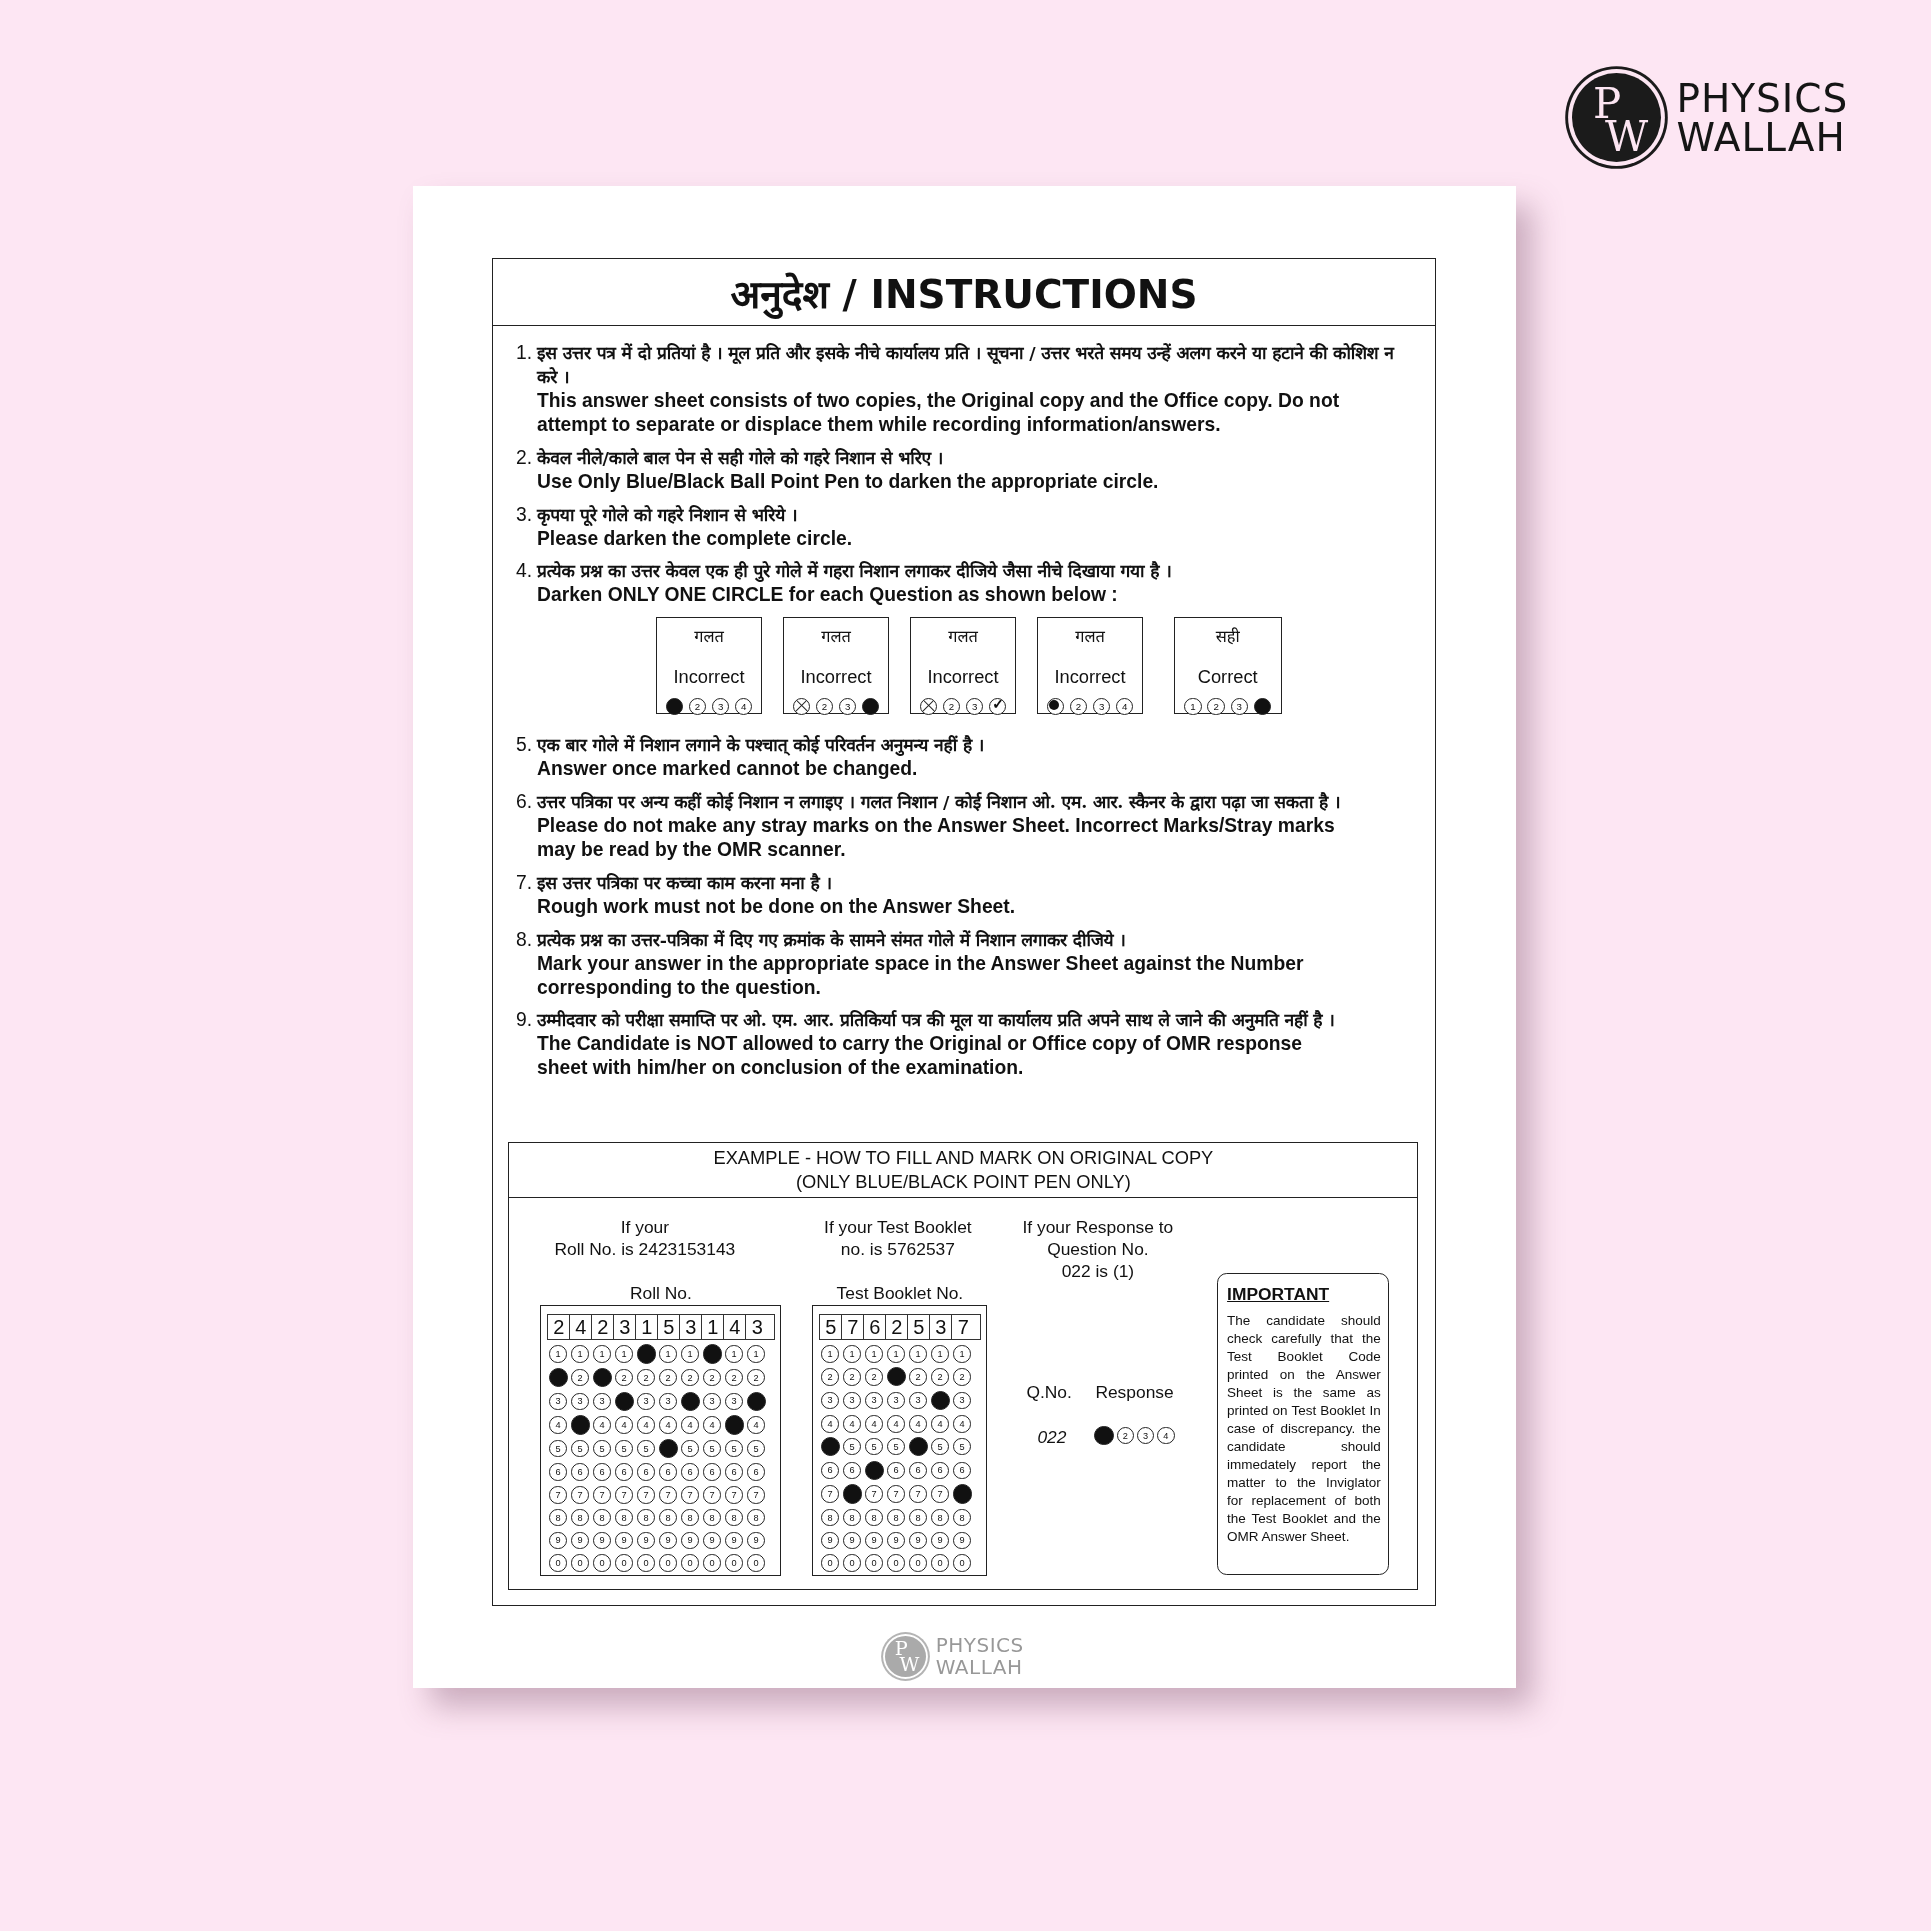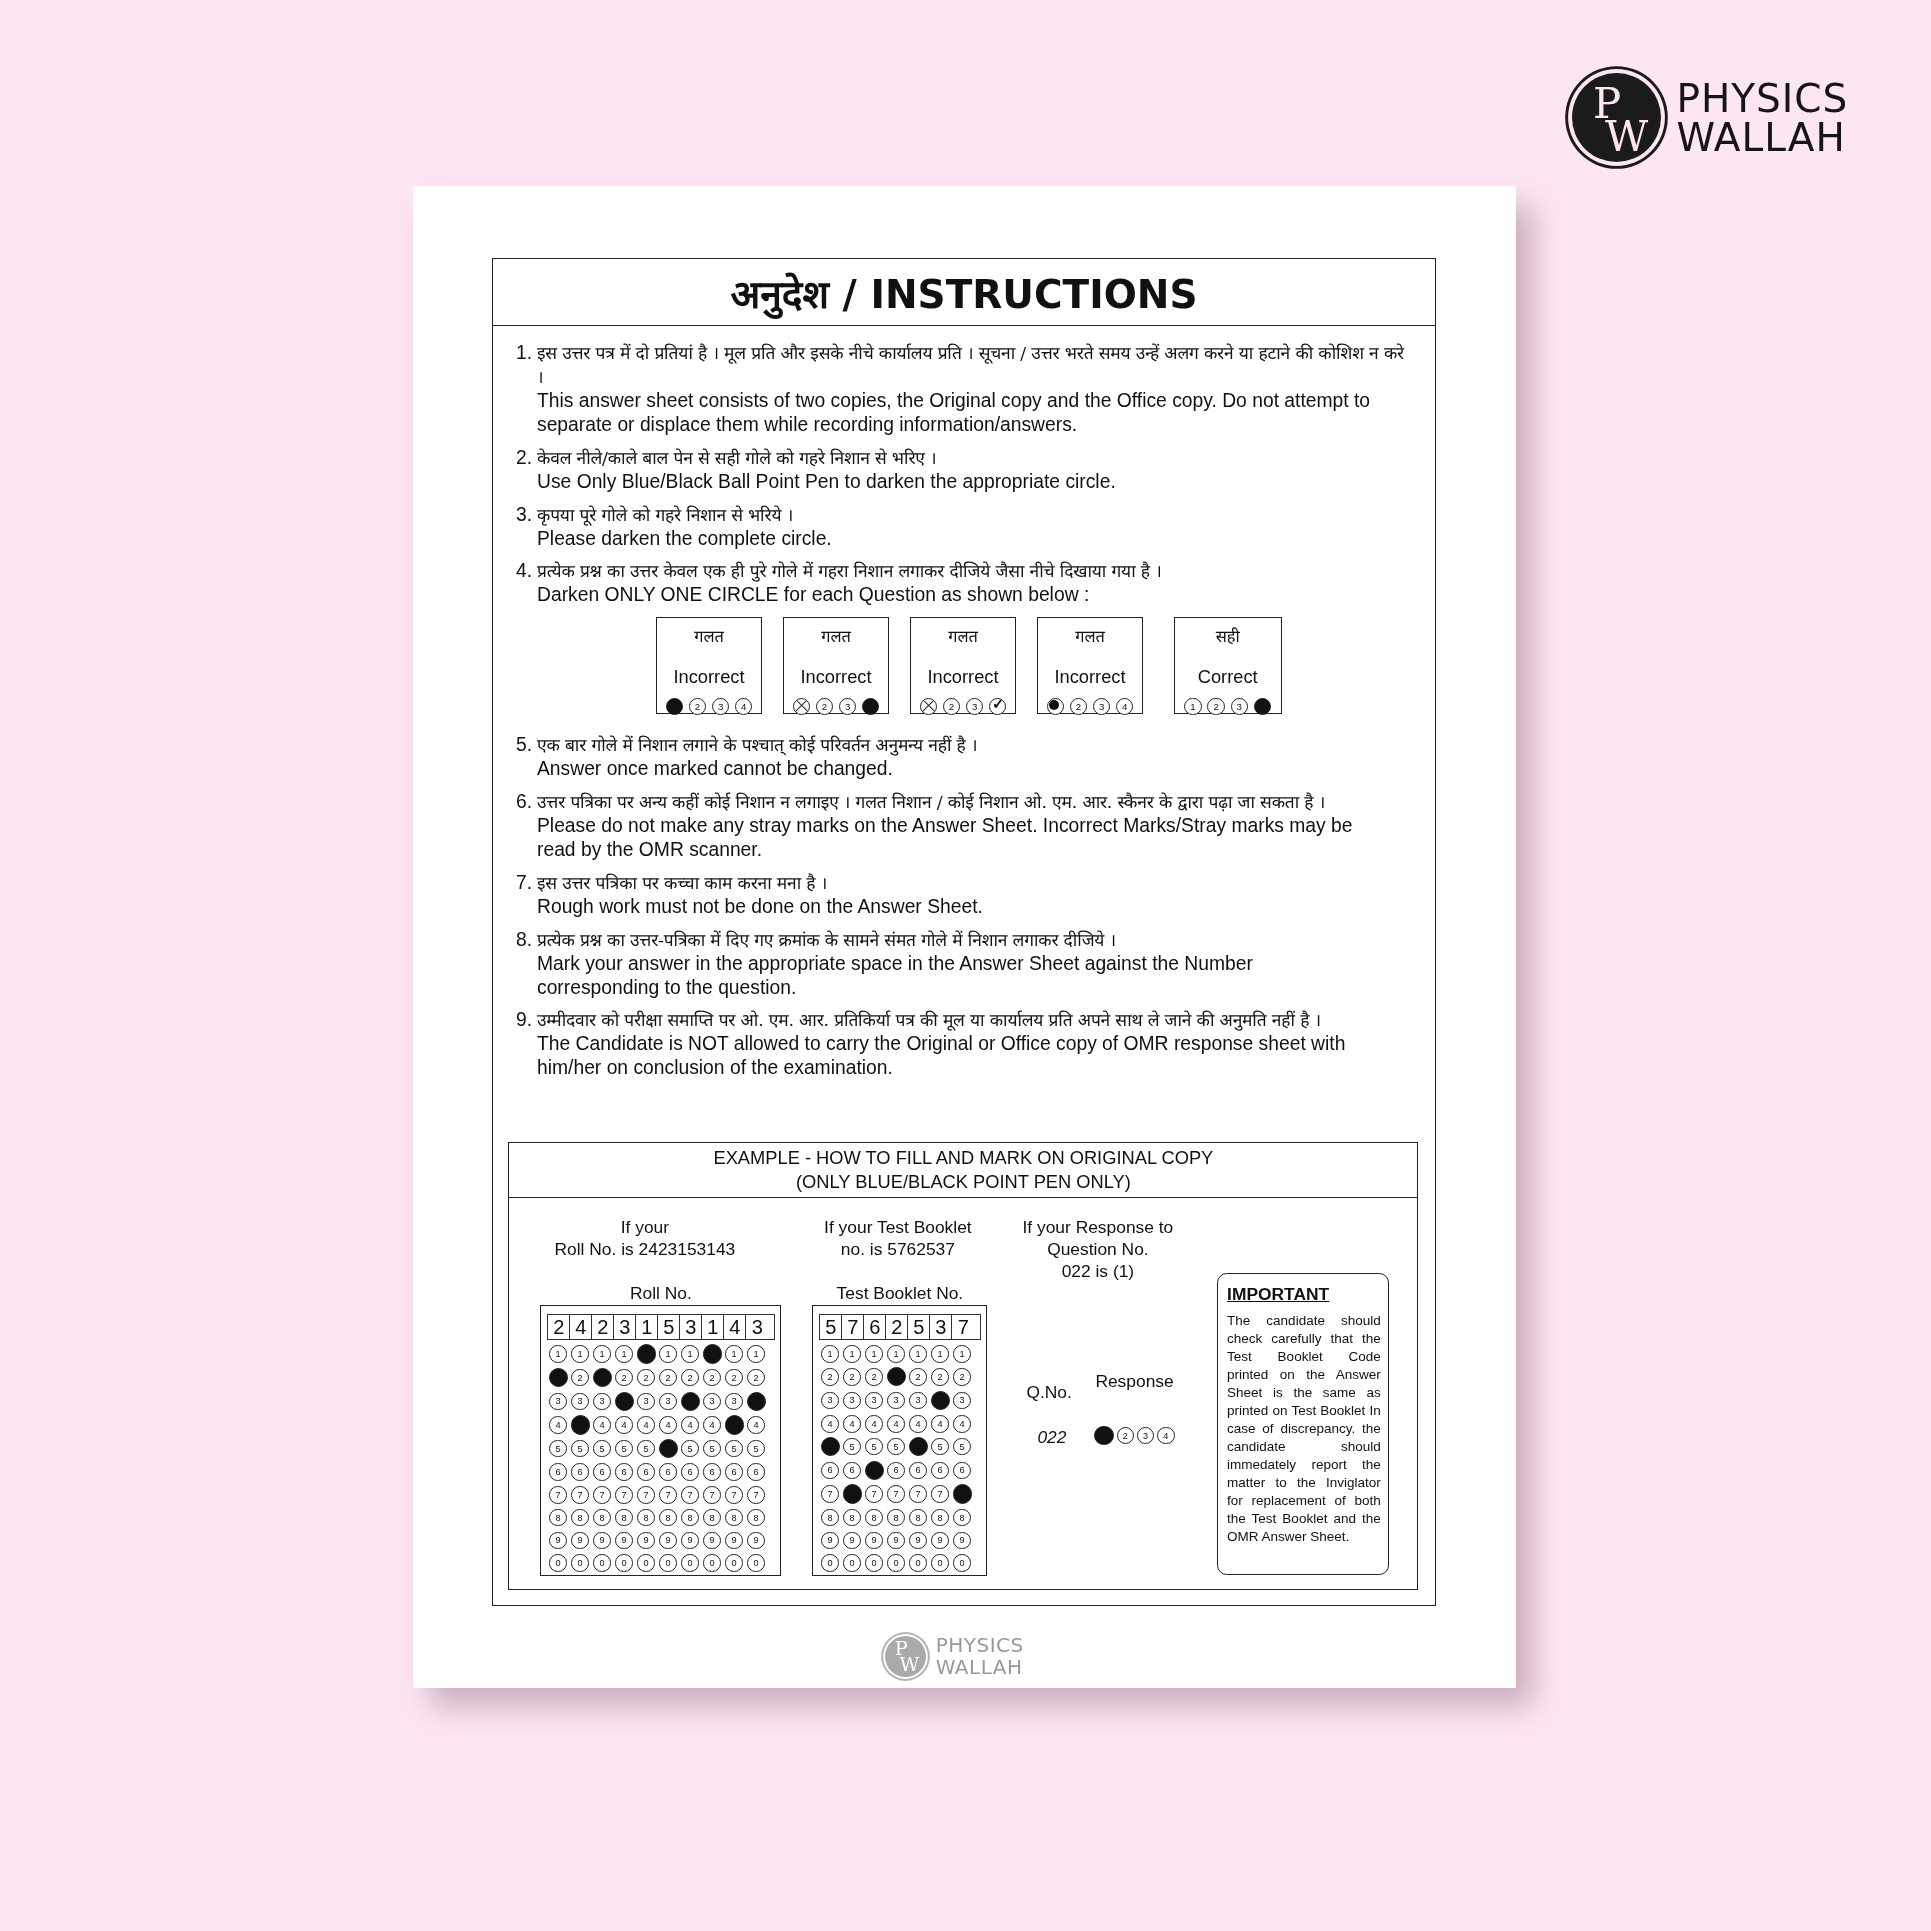--- a/index.html
+++ b/index.html
@@ -40,21 +40,21 @@
     border: 1.9px solid #222;
   }
   .title-bar {
     height: 67px; border-bottom: 1.9px solid #222;
     display: flex; align-items: center; justify-content: center;
     font-family: "DejaVu Sans", sans-serif; font-weight: bold; font-size: 39px;
   }
   .instructions { padding: 15.4px 23px 0 23px; }
   .inst { display: flex; margin-bottom: 8.7px; }
   .inst-num { width: 21px; font-size: 19.3px; line-height: 24px; flex-shrink: 0; }
-  .inst-body { flex: 1; }
+  .inst-body { flex: 1; font-weight: bold; }
   .hindi { font-family: "DejaVu Serif", serif; font-size: 17.4px; line-height: 24px; letter-spacing: -0.2px; }
   .eng { font-size: 19.3px; line-height: 24px; padding-left: 0; }
 
   .mark-examples {
     display: flex; justify-content: center; gap: 21px; margin: 9.7px 0 19.3px 0;
     padding-left: 9.7px;
   }
   .mark-box {
     width: 106px; height: 97px; border: 1.9px solid #222;
     display: flex; flex-direction: column; align-items: center;
@@ -859,21 +859,21 @@
             <div class="bub-cell">
               <div class="gb">0</div>
             </div>
             <div class="bub-cell">
               <div class="gb">0</div>
             </div>
           </div>
         </div>
 
       <div style="position:absolute; left:517px; top:239px; font-size:17.4px;">Q.No.</div>
-      <div style="position:absolute; left:586px; top:228px; font-size:17.4px;">Response</div>
+      <div style="position:absolute; left:586px; top:239px; font-size:17.4px;">Response</div>
       <div style="position:absolute; left:528px; top:284px; font-size:17.4px;font-style:italic;">022</div>
       <div id="resp-bubbles" style="position:absolute; left:585px; top:284px; display:flex; gap:2.9px;">
           <div class="gb filled"></div>
           <div class="gb">2</div>
           <div class="gb">3</div>
           <div class="gb">4</div>
         </div>
 
       <div class="important">
         <div class="imp-title">IMPORTANT</div>

